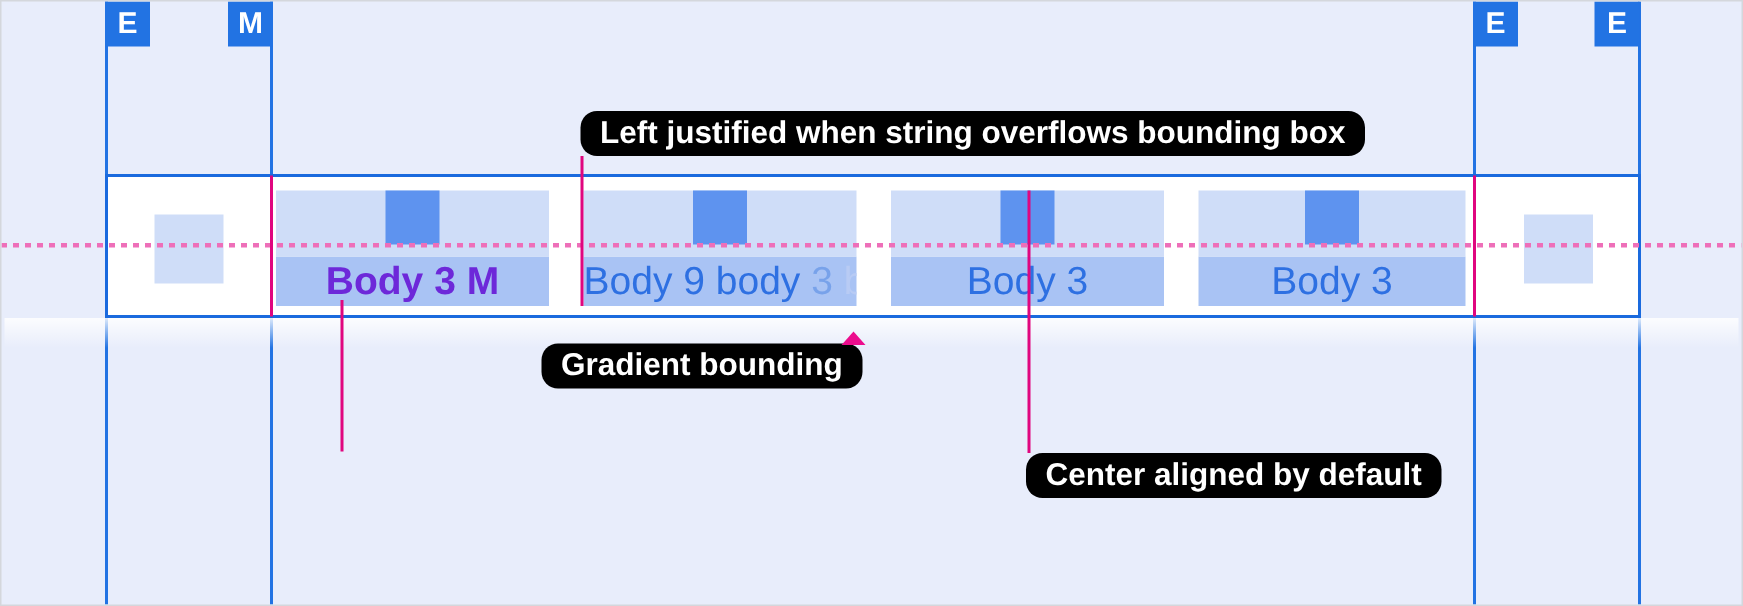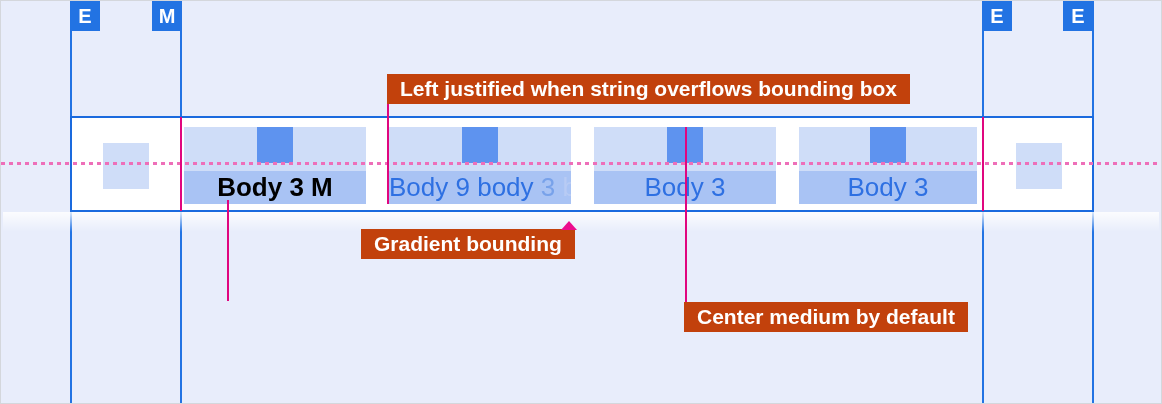--- a/index.html
+++ b/index.html
@@ -36,40 +36,40 @@
   .tab-4{left:798px;width:178px;}
   .tab-top{position:relative;height:44px;background:#cfddf8;}
   .tab-square{
     position:absolute;left:50%;transform:translateX(-50%);top:0;
     width:36px;height:36px;background:#5e93ef;
   }
   .tab-label{
     height:33px;line-height:33px;background:#a9c3f4;color:#2e70e2;
     font-size:26px;text-align:center;white-space:nowrap;overflow:hidden;
   }
-  .tab-label.active{font-weight:bold;color:#000000;}
+  .tab-label.active{font-weight:bold;color:#6d28d9;}
   .tab-label.left-justified{text-align:left;}
   .fade-1{color:#78a2ea;}
   .fade-2{color:#b8cbf4;}
   
   .dashline{
     position:absolute;left:0;right:0;top:161px;height:3px;z-index:5;
     background:repeating-linear-gradient(90deg,#ee6fb9 0 4px,transparent 4px 8px);
   }
   
   .accent-seg{position:absolute;top:116px;height:94px;width:2px;background:#e0067f;z-index:5;}
   
   .leader{position:absolute;width:2px;background:#e0067f;z-index:5;}
   .leader-left-justified{left:386px;top:103px;height:100px;}
   .leader-medium-weight{left:226px;top:199px;height:101px;}
   .leader-center-aligned{left:684px;top:126px;height:175px;}
   
   .callout{
     position:absolute;height:30px;line-height:30px;padding:0 13px;z-index:7;
-    background:#c2410c;color:#ffffff;font-weight:bold;font-size:21px;white-space:nowrap;
+    background:#000000;color:#ffffff;font-weight:bold;font-size:21px;white-space:nowrap;border-radius:11px;
   }
   .co-left-justified{left:386px;top:73px;}
   .co-gradient{left:360px;top:228px;}
   .co-medium{left:218px;top:300px;}
   .co-center{left:683px;top:301px;}
   .caret-up{
     position:absolute;left:200px;top:-8px;width:0;height:0;z-index:7;
     border-left:8px solid transparent;border-right:8px solid transparent;
     border-bottom:9px solid #ec0c8d;
   }
@@ -133,15 +133,15 @@
   <div class="leader leader-center-aligned"></div>
 
   <div class="callout co-left-justified">Left justified when string overflows bounding box</div>
 
   <div class="callout co-gradient">
     <span>Gradient bounding</span>
     <span class="caret-up"></span>
   </div>
 
 
-  <div class="callout co-center">Center medium by default</div>
+  <div class="callout co-center">Center aligned by default</div>
 
 </div>
 
 </body></html>

